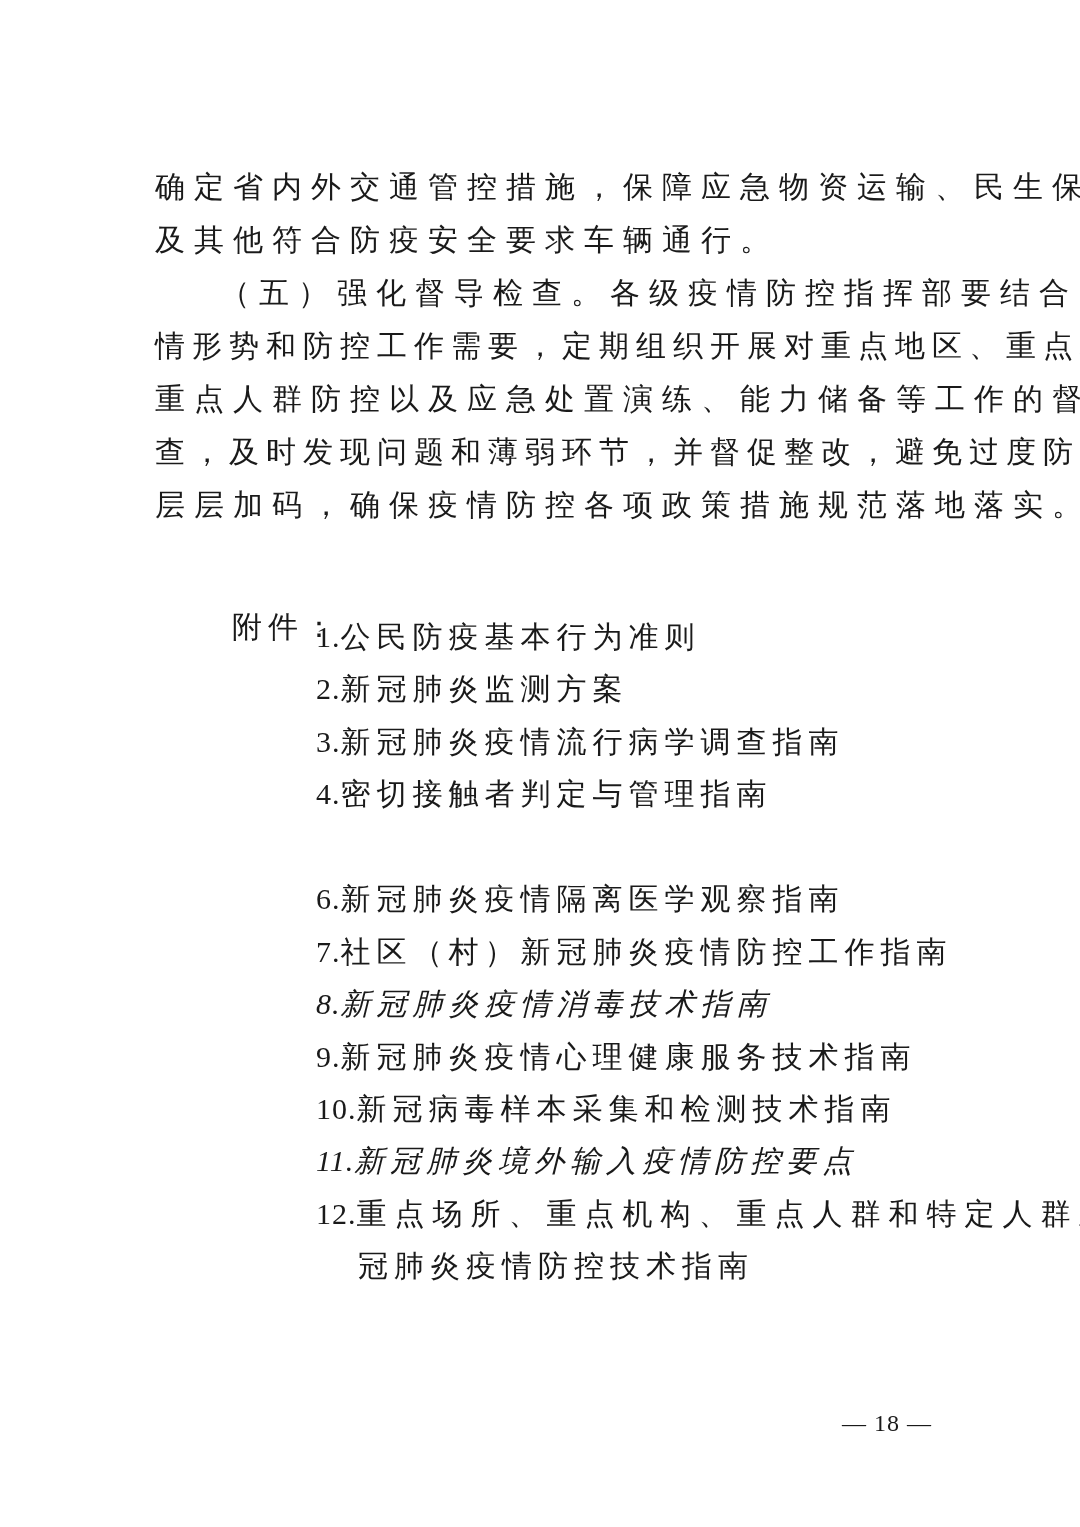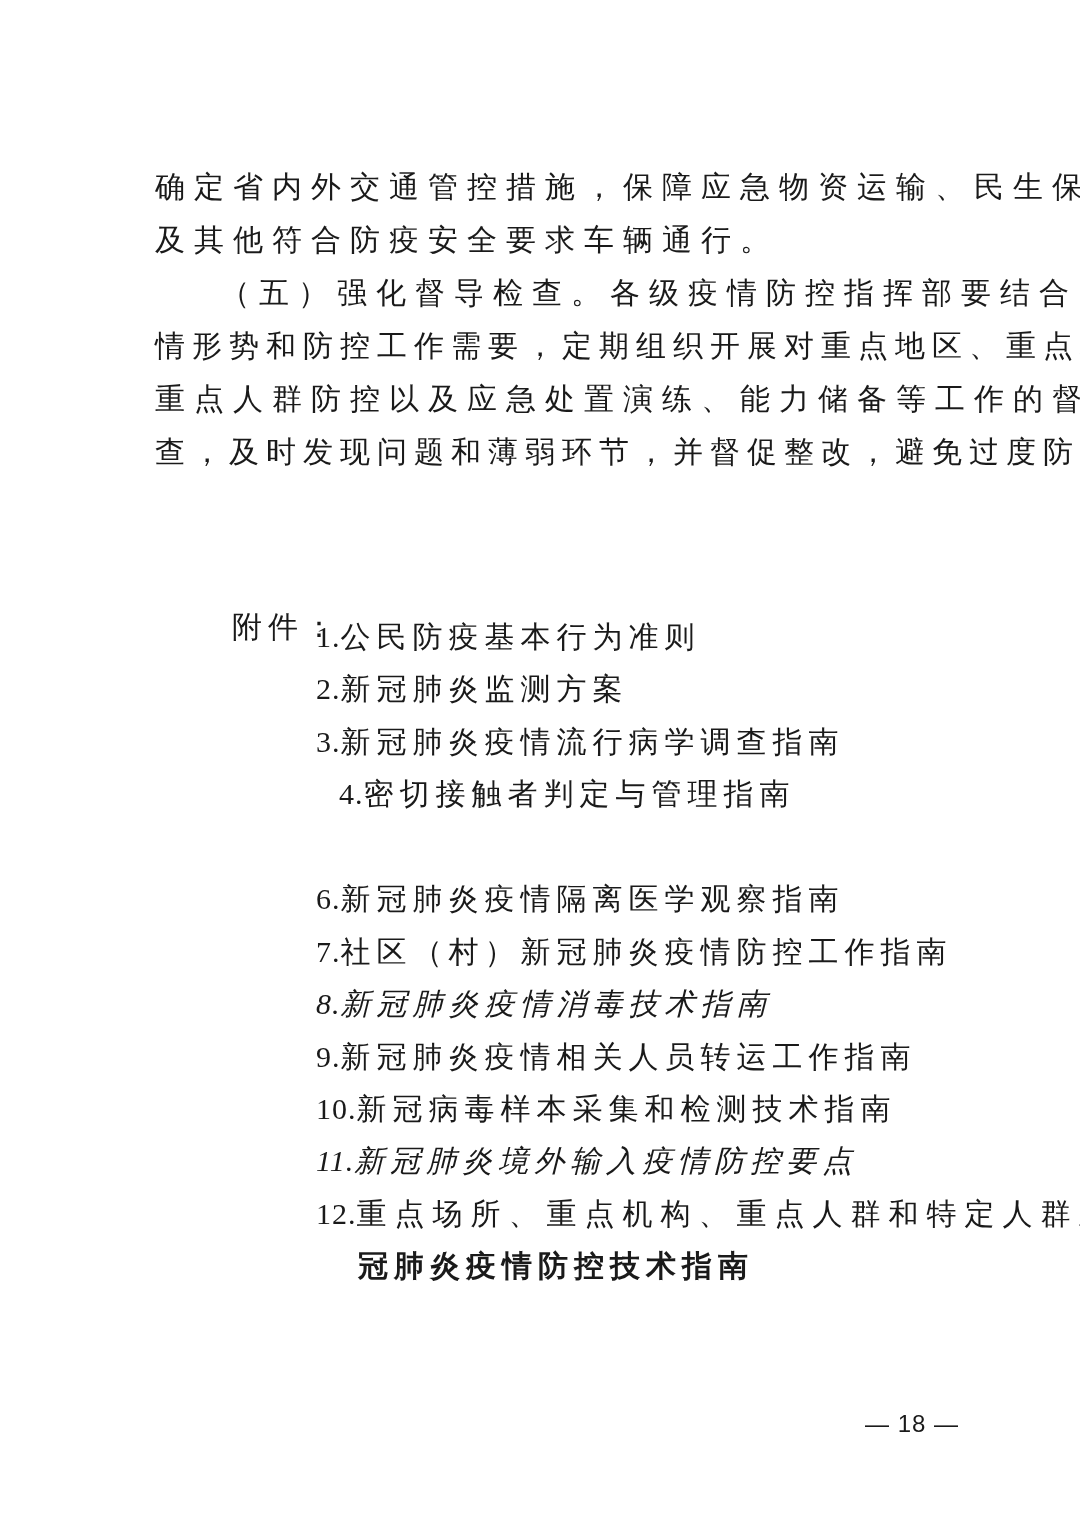--- a/index.html
+++ b/index.html
@@ -6,71 +6,72 @@
   body { width: 1080px; height: 1527px; position: relative; overflow: hidden;
          font-family: "DejaVu Serif", "Liberation Serif", serif; color: #1a1a1a; }
   .page { position: absolute; left: 0; top: 0; width: 1080px; height: 1527px; background: #fff; }
   .para { position: absolute; left: 155px; width: 790px; font-size: 30px; line-height: 53px;
           letter-spacing: 9px; white-space: nowrap; }
   .line { display: block; height: 53px; white-space: nowrap; }
   .att-label { position: absolute; left: 232px; top: 600px; font-size: 30px; line-height: 53px; letter-spacing: 6px; white-space: nowrap; }
   .att-item { position: absolute; font-size: 30px; line-height: 74px; white-space: nowrap; letter-spacing: 6px; }
   .att-num { display: inline-block; font-family: "Liberation Serif", serif; letter-spacing: 1px; }
   .att-text { display: inline-block; }
-  .page-num { position: absolute; left: 865px; top: 1410px; font-family: Liberation Sans, sans-serif;
+  .page-num { position: absolute; left: 842px; top: 1410px; font-family: Liberation Serif, serif;
               font-size: 24px; letter-spacing: 1px; white-space: nowrap; }
 </style>
 </head>
 <body>
 
 <div class="page">
 
   <div class="para" style="top:160px;">
     <span class="line">确定省内外交通管控措施，保障应急物资运输、民生保障车辆</span>
     <span class="line">及其他符合防疫安全要求车辆通行。</span>
   </div>
 
   <div class="para" style="top:266px;">
     <span class="line" style="padding-left:65px;">（五）强化督导检查。各级疫情防控指挥部要结合当地疫</span>
     <span class="line" style="letter-spacing:7px;">情形势和防控工作需要，定期组织开展对重点地区、重点场所、</span>
     <span class="line">重点人群防控以及应急处置演练、能力储备等工作的督导检</span>
     <span class="line" style="letter-spacing:7px;">查，及时发现问题和薄弱环节，并督促整改，避免过度防控与</span>
+    <span class="line">层层加码，确保疫情防控各项政策措施规范落地落实。</span>
   </div>
 
   <div class="att-label">附件：</div>
 
   <div class="att-item" style="left:316px; top:600px;">
     <span class="att-num">1.</span><span class="att-text">公民防疫基本行为准则</span>
   </div>
   <div class="att-item" style="left:316px; top:652px;text-decoration:underline;">
     <span class="att-num">2.</span><span class="att-text">新冠肺炎监测方案</span>
   </div>
   <div class="att-item" style="left:316px; top:705px;">
     <span class="att-num">3.</span><span class="att-text">新冠肺炎疫情流行病学调查指南</span>
   </div>
-  <div class="att-item" style="left:316px; top:757px;margin-left:23px;">
+  <div class="att-item" style="left:316px; top:757px;">
     <span class="att-num">4.</span><span class="att-text">密切接触者判定与管理指南</span>
   </div>
   <div class="att-item" style="left:316px; top:862px;text-align:right;">
     <span class="att-num">6.</span><span class="att-text">新冠肺炎疫情隔离医学观察指南</span>
   </div>
   <div class="att-item" style="left:316px; top:915px;">
     <span class="att-num">7.</span><span class="att-text">社区（村）新冠肺炎疫情防控工作指南</span>
   </div>
   <div class="att-item" style="left:316px; top:967px;font-style:italic;">
     <span class="att-num">8.</span><span class="att-text">新冠肺炎疫情消毒技术指南</span>
   </div>
   <div class="att-item" style="left:316px; top:1020px;">
-    <span class="att-num">9.</span><span class="att-text">新冠肺炎疫情相关人员转运工作指南</span>
+    <span class="att-num">9.</span><span class="att-text">新冠肺炎疫情心理健康服务技术指南</span>
   </div>
   <div class="att-item" style="left:316px; top:1072px;">
     <span class="att-num">10.</span><span class="att-text">新冠病毒样本采集和检测技术指南</span>
   </div>
   <div class="att-item" style="left:316px; top:1124px;font-style:italic;">
     <span class="att-num">11.</span><span class="att-text">新冠肺炎境外输入疫情防控要点</span>
   </div>
   <div class="att-item" style="left:316px; top:1177px;">
     <span class="att-num">12.</span><span class="att-text" style="letter-spacing:8px;">重点场所、重点机构、重点人群和特定人群新</span>
   </div>
-  <div class="att-item" style="left:358px; top:1229px;font-weight:bold;">冠肺炎疫情防控技术指南</div>
+  <div class="att-item" style="left:358px; top:1229px;">冠肺炎疫情防控技术指南</div>
 
   <div class="page-num">— 18 —</div>
 </div>
 
 </body></html>

